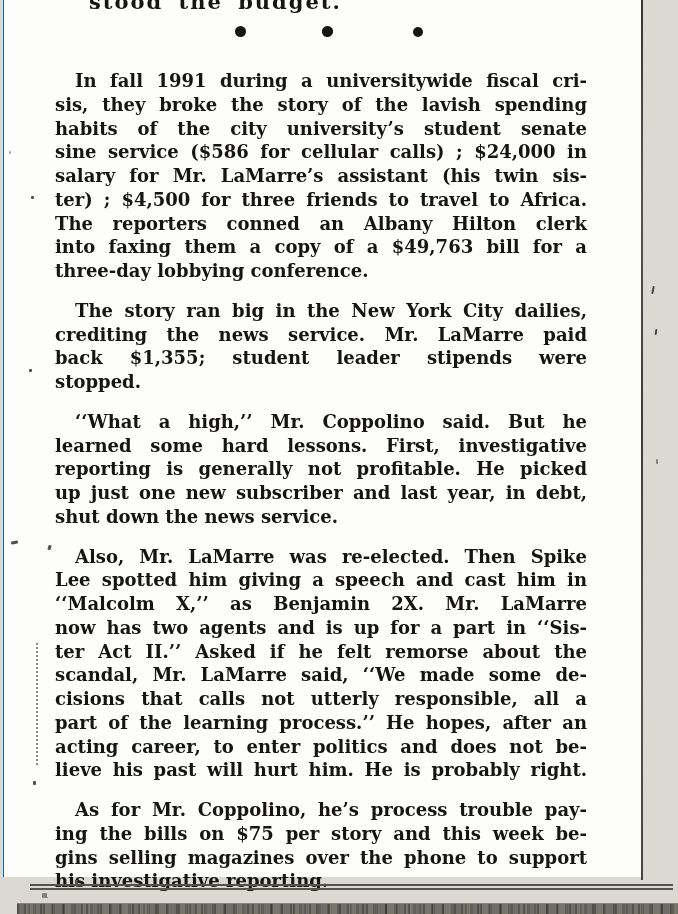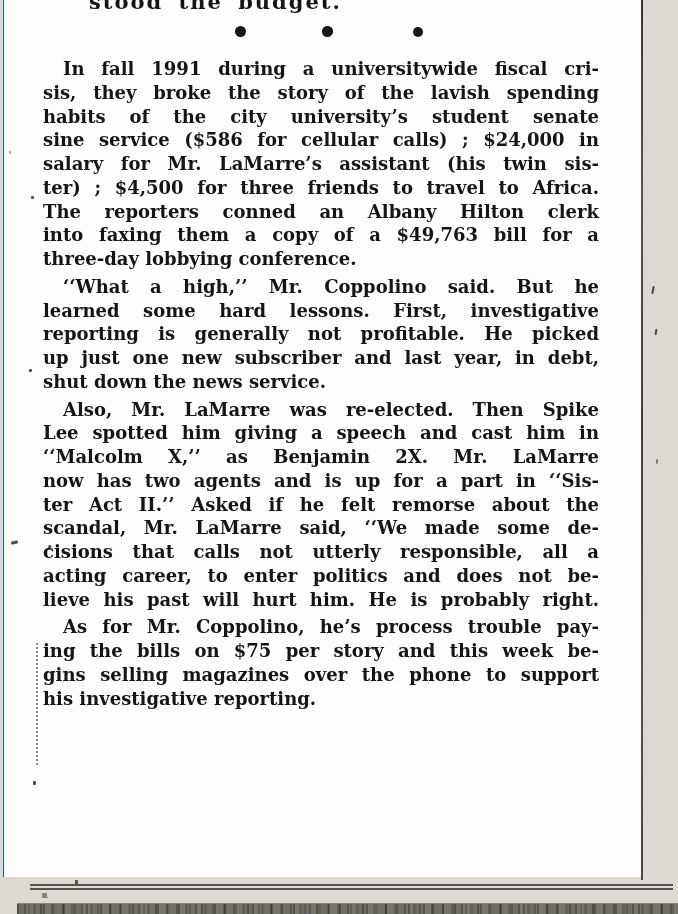--- a/index.html
+++ b/index.html
@@ -36,21 +36,21 @@
   .dots .dot:nth-child(1) { left: 231px; }
   .dots .dot:nth-child(2) { left: 318px; transform: rotate(8deg) scale(1.02); }
   .dots .dot:nth-child(3) { left: 409px; width: 10px; height: 10px; top: 1px; }
   
   .body {
     position: absolute; top: 53px; left: 35px; width: 564px;
     color: var(--ink, #161513);
     font-size: 18px; font-weight: bold; line-height: 23.75px;
     -webkit-font-smoothing: antialiased;
   }
-  .para { margin: 4px; }
+  .para { margin: 16px; }
   .line {
     height: 23.75px; white-space: nowrap;
     text-align: justify; text-align-last: justify;
   }
   .line.first { text-indent: 20px; }
   .line.short-last { text-align-last: left; }
   
   .vrule {
     position: absolute; left: 641px; top: 0; width: 2px; height: 880px;
     background: linear-gradient(#35342f, #56554e 22%, #3d3c37 48%, #55544d 75%, #454440);
@@ -108,34 +108,41 @@
           <div class="line">sis, they broke the story of the lavish spending</div>
           <div class="line">habits of the city university’s student senate</div>
           <div class="line">sine service ($586 for cellular calls) ; $24,000 in</div>
           <div class="line">salary for Mr. LaMarre’s assistant (his twin sis-</div>
           <div class="line">ter) ; $4,500 for three friends to travel to Africa.</div>
           <div class="line">The reporters conned an Albany Hilton clerk</div>
           <div class="line">into faxing them a copy of a $49,763 bill for a</div>
           <div class="line short-last">three-day lobbying conference.</div>
         </div>
         <div class="para">
+          <div class="line first">The story ran big in the New York City dailies,</div>
+          <div class="line">crediting the news service. Mr. LaMarre paid</div>
+          <div class="line">back $1,355; student leader stipends were</div>
+          <div class="line short-last">stopped.</div>
+        </div>
+        <div class="para">
           <div class="line first">‘‘What a high,’’ Mr. Coppolino said. But he</div>
           <div class="line">learned some hard lessons. First, investigative</div>
           <div class="line">reporting is generally not profitable. He picked</div>
           <div class="line">up just one new subscriber and last year, in debt,</div>
           <div class="line short-last">shut down the news service.</div>
         </div>
         <div class="para">
           <div class="line first">Also, Mr. LaMarre was re-elected. Then Spike</div>
           <div class="line">Lee spotted him giving a speech and cast him in</div>
           <div class="line">‘‘Malcolm X,’’ as Benjamin 2X. Mr. LaMarre</div>
           <div class="line">now has two agents and is up for a part in ‘‘Sis-</div>
           <div class="line">ter Act II.’’ Asked if he felt remorse about the</div>
           <div class="line">scandal, Mr. LaMarre said, ‘‘We made some de-</div>
           <div class="line">cisions that calls not utterly responsible, all a</div>
+          <div class="line">part of the learning process.’’ He hopes, after an</div>
           <div class="line">acting career, to enter politics and does not be-</div>
           <div class="line">lieve his past will hurt him. He is probably right.</div>
         </div>
         <div class="para">
           <div class="line first">As for Mr. Coppolino, he’s process trouble pay-</div>
           <div class="line">ing the bills on $75 per story and this week be-</div>
           <div class="line">gins selling magazines over the phone to support</div>
           <div class="line short-last">his investigative reporting.</div>
         </div>
       </div>

